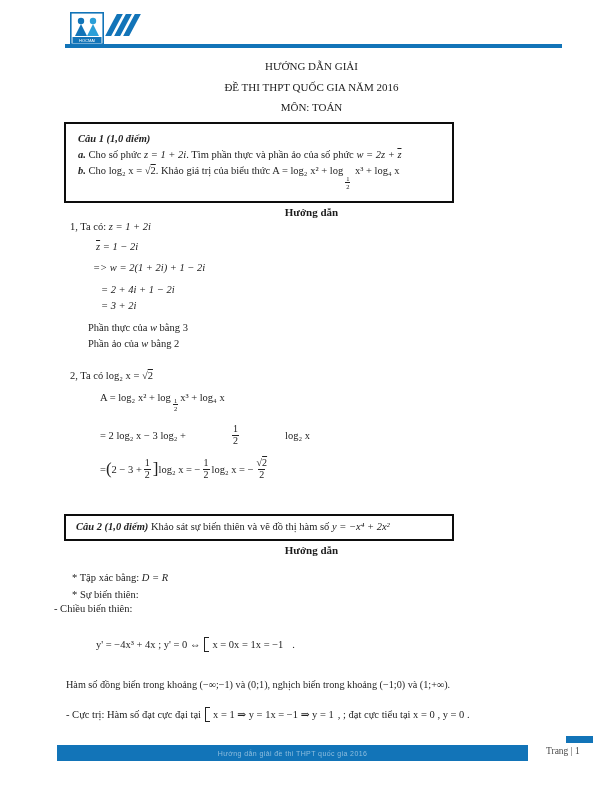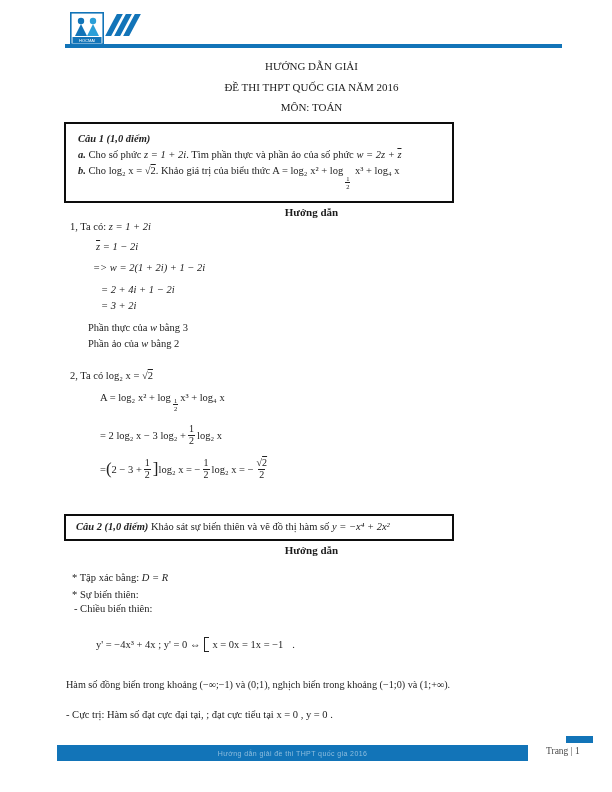--- a/index.html
+++ b/index.html
@@ -123,21 +123,21 @@
 
   <div class="eqrow" style="left:100px;top:390px;">
     <span>A = log₂ x² + log</span>
       <span class="basefrac">
         <span class="num">1</span>
         <span class="den">2</span>
       </span>
       <span> x³ + log₄ x</span>
   </div>
 
-  <div class="eqrow" style="left:100px;top:424px;">
+  <div class="eqrow" style="left:100px;top:424px;gap:44px;">
     <span>= 2 log₂ x − 3 log₂ + </span>
       <span class="frac">
         <span class="num">1</span>
         <span class="den">2</span>
       </span>
       <span> log₂ x</span>
   </div>
 
   <div class="eqrow" style="left:100px;top:458px;">
     <span>= </span>
@@ -163,36 +163,40 @@
   <div id="q2-box" class="qbox">
     <span class="qlabel">Câu 2 (1,0 điểm)</span><span class="qtext"> Khảo sát sự biến thiên và vẽ đồ thị hàm số </span><span class="math">y = −x⁴ + 2x²</span>
   </div>
 
   <div class="hd" style="top:544px;">Hướng dẫn</div>
 
   <div class="ln" style="left:72px;top:572px;">
     <span>*  Tập xác bằng: </span><span class="math">D = R</span>
   </div>
   <div class="ln" style="left:72px;top:589px;">*  Sự biến thiên:</div>
-  <div class="ln" style="left:74px;top:603px;">- Chiều biến thiên:</div>
+  <div class="ln" style="left:54px;top:603px;">- Chiều biến thiên:</div>
 
   <div class="eqrow" style="left:96px;top:618px;height:52px;">
     <span>y' = −4x³ + 4x  ;  y' = 0 ⇔ </span>
     <span class="cases">
       <span>x = 0</span>
       <span>x = 1</span>
       <span>x = −1</span>
     </span>
     <span style="margin-left:5px;">.</span>
   </div>
 
   <div class="ln" style="left:66px;top:679px;font-size:10.2px;">Hàm số đồng biến trong khoảng (−∞;−1) và (0;1), nghịch biến trong khoảng (−1;0) và (1;+∞).</div>
 
   <div class="eqrow" style="left:66px;top:696px;height:36px;">
     <span>- Cực trị: Hàm số đạt cực đại tại </span>
+    <span class="cases">
+      <span>x = 1 ⇒ y = 1</span>
+      <span>x = −1 ⇒ y = 1</span>
+    </span>
     <span>, ; đạt cực tiểu tại x = 0 , y = 0 .</span>
   </div>
 
   <div id="footer-chip"></div>
   <div id="footer-bar">
     <span>Hướng dẫn giải đề thi THPT quốc gia 2016</span>
   </div>
   <div id="footer-page">Trang | 1</div>
 
 </div>

